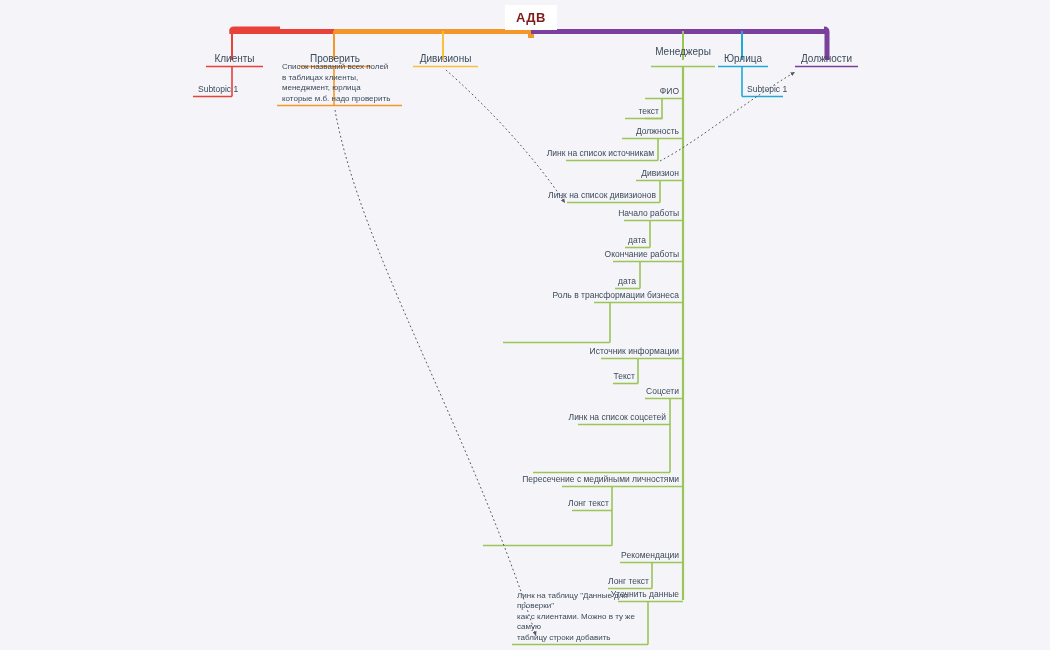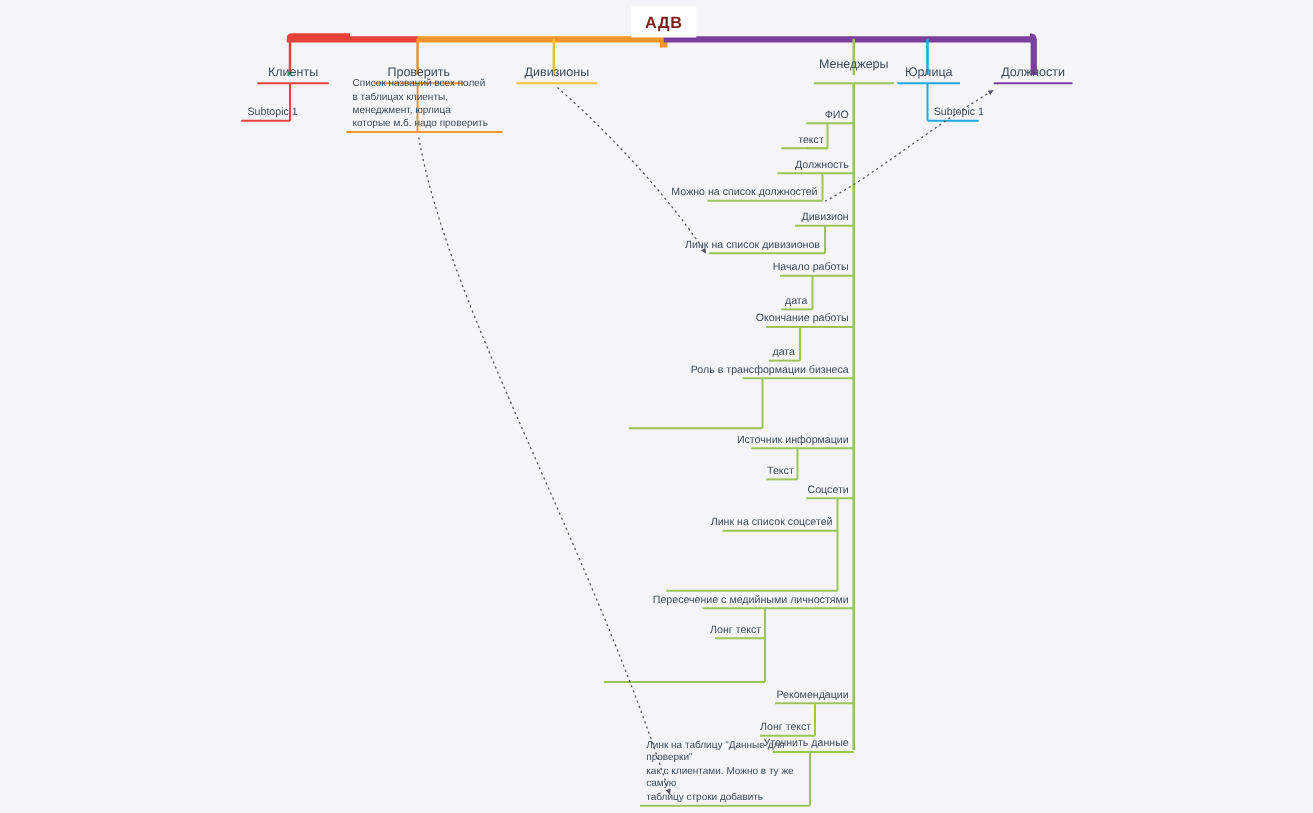--- a/index.html
+++ b/index.html
@@ -210,21 +210,21 @@
     <span class="lbl">ФИО</span>
   </div>
   <div class="node r" style="left:620px;top:105px;width:42px;height:14px;">
     <span class="lbl">текст</span>
   </div>
 
   <div class="node r" style="left:617px;top:125px;width:65px;height:14px;">
     <span class="lbl">Должность</span>
   </div>
   <div class="node r" style="left:561px;top:147px;width:96px;height:14px;">
-    <span class="lbl">Можно на список должностей</span>
+    <span class="lbl">Линк на список источникам</span>
   </div>
 
   <div class="node r" style="left:631px;top:167px;width:51px;height:14px;">
     <span class="lbl">Дивизион</span>
   </div>
   <div class="node r" style="left:562px;top:189px;width:97px;height:14px;">
     <span class="lbl">Линк на список дивизионов</span>
   </div>
 
   <div class="node r" style="left:619px;top:207px;width:63px;height:14px;">

